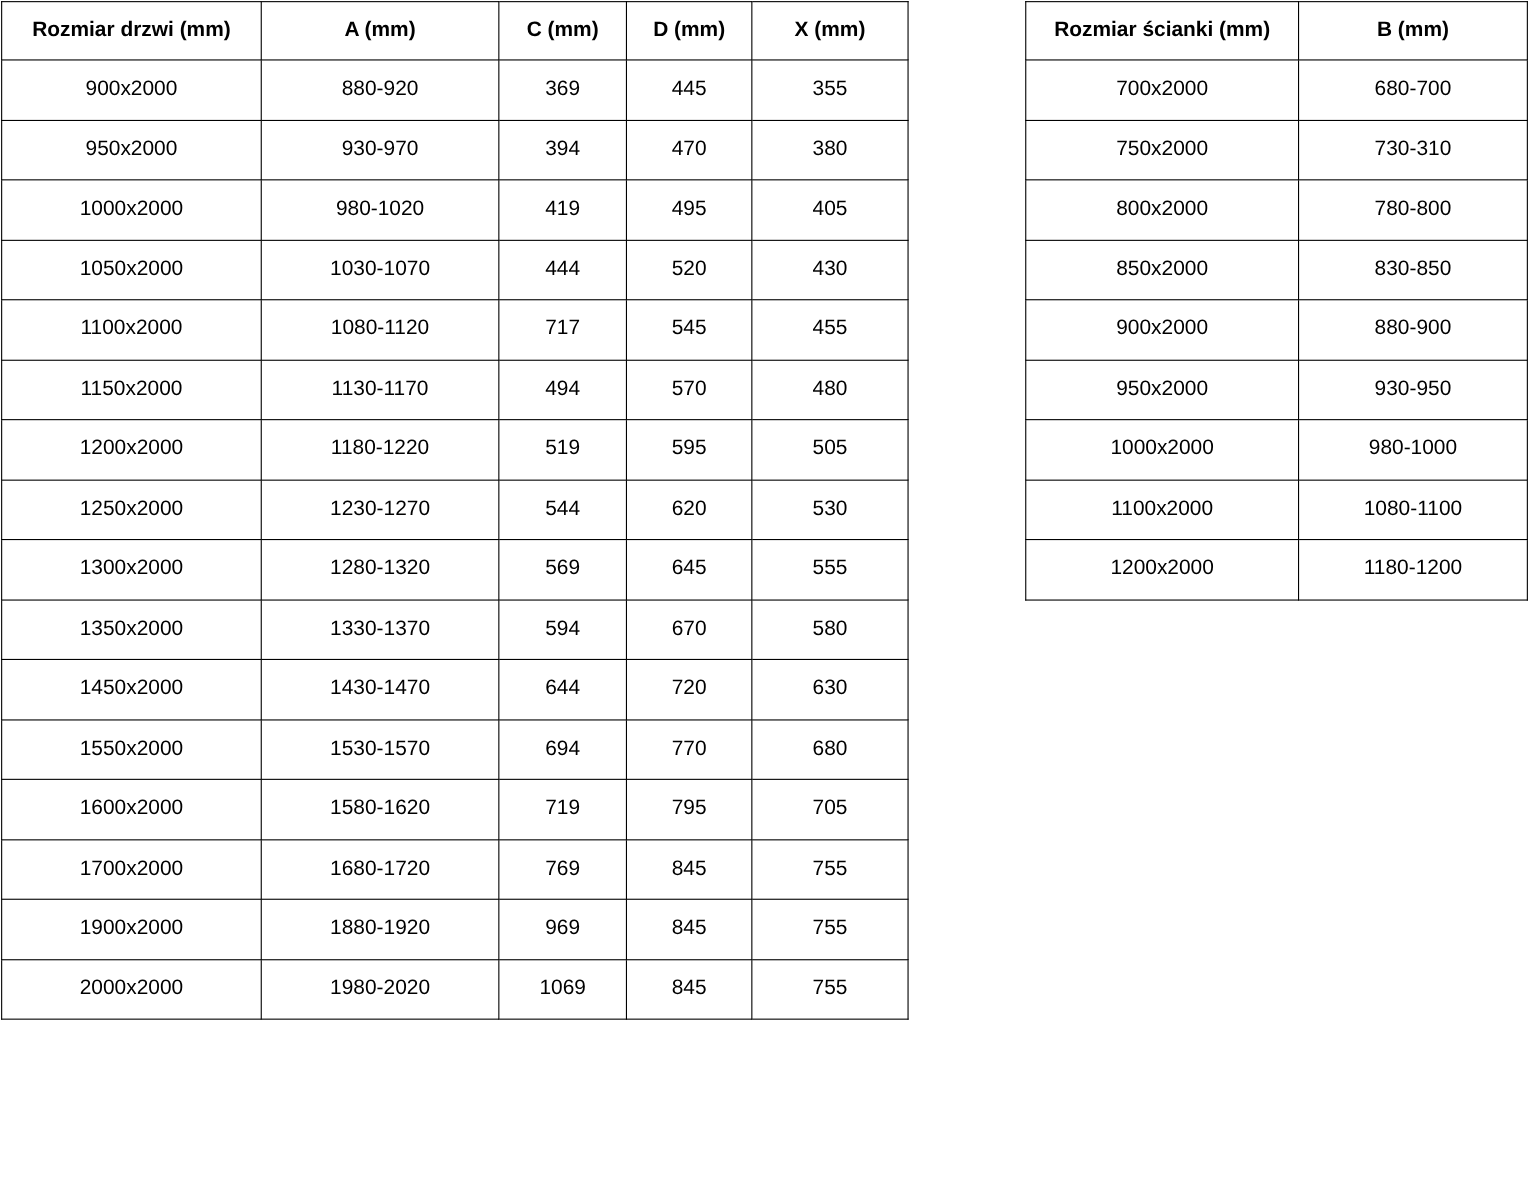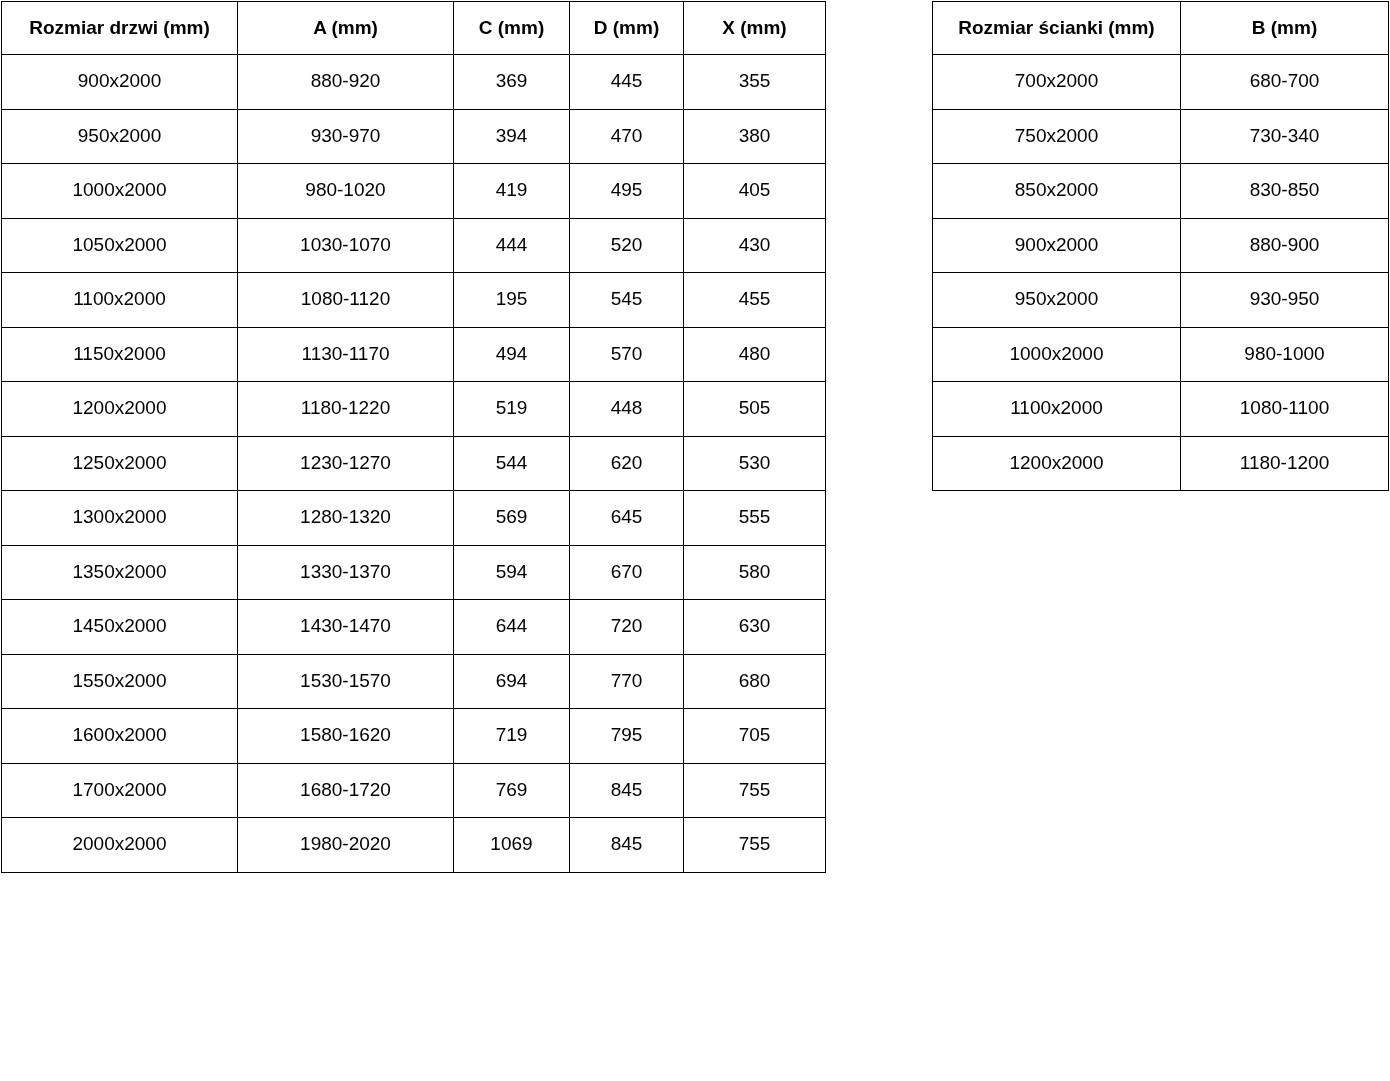--- a/index.html
+++ b/index.html
@@ -108,36 +108,36 @@
         <tr>
           <td>1050x2000</td>
           <td>1030-1070</td>
           <td>444</td>
           <td>520</td>
           <td>430</td>
         </tr>
         <tr>
           <td>1100x2000</td>
           <td>1080-1120</td>
-          <td>195</td>
+          <td>717</td>
           <td>545</td>
           <td>455</td>
         </tr>
         <tr>
           <td>1150x2000</td>
           <td>1130-1170</td>
           <td>494</td>
           <td>570</td>
           <td>480</td>
         </tr>
         <tr>
           <td>1200x2000</td>
           <td>1180-1220</td>
           <td>519</td>
-          <td>448</td>
+          <td>595</td>
           <td>505</td>
         </tr>
         <tr>
           <td>1250x2000</td>
           <td>1230-1270</td>
           <td>544</td>
           <td>620</td>
           <td>530</td>
         </tr>
         <tr>
@@ -172,20 +172,27 @@
           <td>1600x2000</td>
           <td>1580-1620</td>
           <td>719</td>
           <td>795</td>
           <td>705</td>
         </tr>
         <tr>
           <td>1700x2000</td>
           <td>1680-1720</td>
           <td>769</td>
+          <td>845</td>
+          <td>755</td>
+        </tr>
+        <tr>
+          <td>1900x2000</td>
+          <td>1880-1920</td>
+          <td>969</td>
           <td>845</td>
           <td>755</td>
         </tr>
         <tr>
           <td>2000x2000</td>
           <td>1980-2020</td>
           <td>1069</td>
           <td>845</td>
           <td>755</td>
         </tr>
@@ -203,21 +210,25 @@
         <th>B (mm)</th>
       </tr>
     </thead>
     <tbody id="wall-body">
         <tr>
           <td>700x2000</td>
           <td>680-700</td>
         </tr>
         <tr>
           <td>750x2000</td>
-          <td>730-340</td>
+          <td>730-310</td>
+        </tr>
+        <tr>
+          <td>800x2000</td>
+          <td>780-800</td>
         </tr>
         <tr>
           <td>850x2000</td>
           <td>830-850</td>
         </tr>
         <tr>
           <td>900x2000</td>
           <td>880-900</td>
         </tr>
         <tr>

